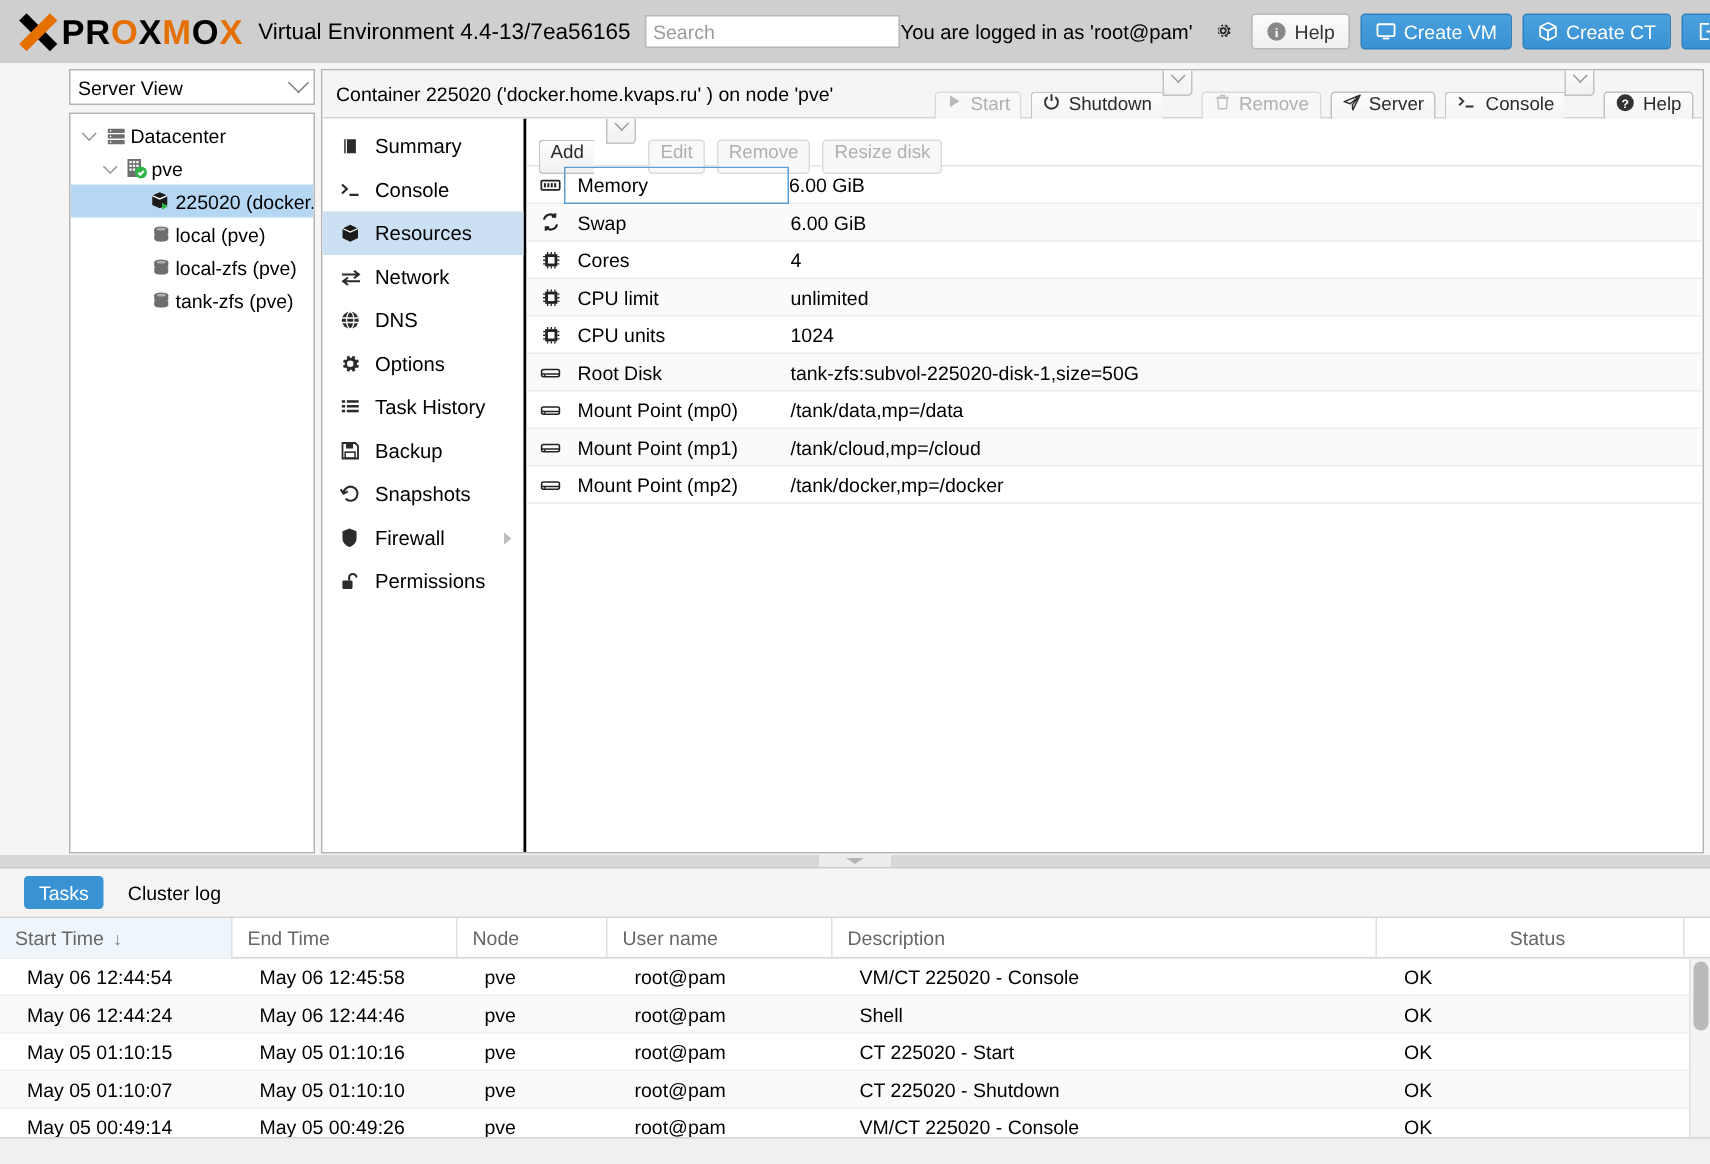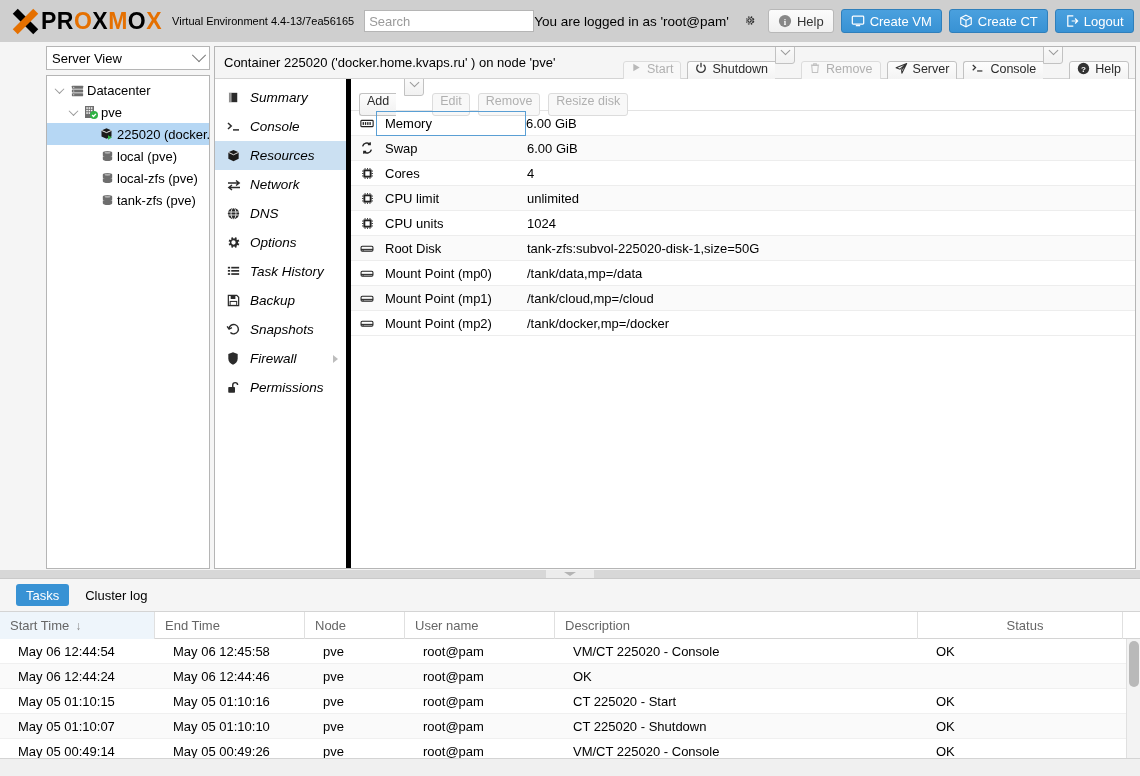--- a/index.html
+++ b/index.html
@@ -44,21 +44,21 @@
     margin-left: -14.5px; margin-top: -3.5px;
     display: block;
   }
   .logo .xmark i.b1 { background: #000; transform: rotate(45deg); }
   .logo .xmark i.b2 { background: #e57000; transform: rotate(-45deg); }
   .logo .word { color: #000; }
   .logo .word .o { color: #e57000; }
   .logo .word .x2 { color: #e57000; }
 
   #venv {
-    font-size: 11px;
+    font-size: 15px;
     color: #000;
     margin-right: 10px;
     white-space: nowrap;
   }
   #search-input {
     width: 170px;
     height: 22px;
     border: 1px solid #b5b5b5;
     background: #fff;
     font-family: "Liberation Sans", sans-serif;
@@ -228,24 +228,23 @@
     border-bottom: 1.4px solid #9a9a9a;
     transform: rotate(45deg) translate(-1.5px,-1.5px);
   }
 
   #cbody { flex: 1; display: flex; overflow: hidden; }
 
   
   #cmenu {
     width: 136px;
     flex: none;
-    border-right: 5px solid #000000;
+    border-right: 2px solid #000000;
     background: #fff;
     padding-top: 4px;
-    font-style: italic;
   }
   .mitem {
     height: 29px;
     display: flex;
     align-items: center;
     font-size: 13.5px;
     padding-left: 11px;
     cursor: pointer;
     white-space: nowrap;
   }
@@ -972,20 +971,21 @@
           <span class="td c2">pve</span>
           <span class="td c3">root@pam</span>
           <span class="td c4">VM/CT 225020 - Console</span>
           <span class="td c5">OK</span>
         </div>
         <div class="trow">
           <span class="td c0">May 06 12:44:24</span>
           <span class="td c1">May 06 12:44:46</span>
           <span class="td c2">pve</span>
           <span class="td c3">root@pam</span>
+          <span class="td c4">Shell</span>
           <span class="td c5">OK</span>
         </div>
         <div class="trow">
           <span class="td c0">May 05 01:10:15</span>
           <span class="td c1">May 05 01:10:16</span>
           <span class="td c2">pve</span>
           <span class="td c3">root@pam</span>
           <span class="td c4">CT 225020 - Start</span>
           <span class="td c5">OK</span>
         </div>

